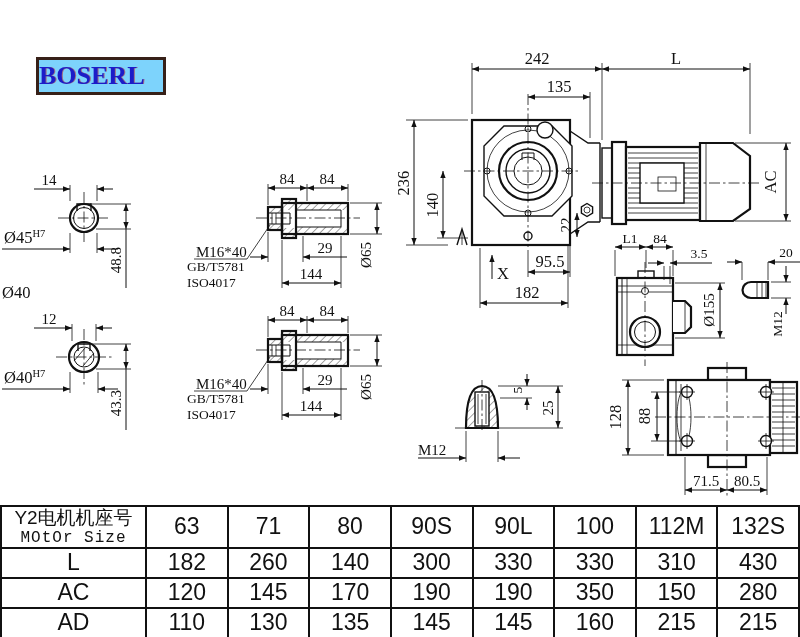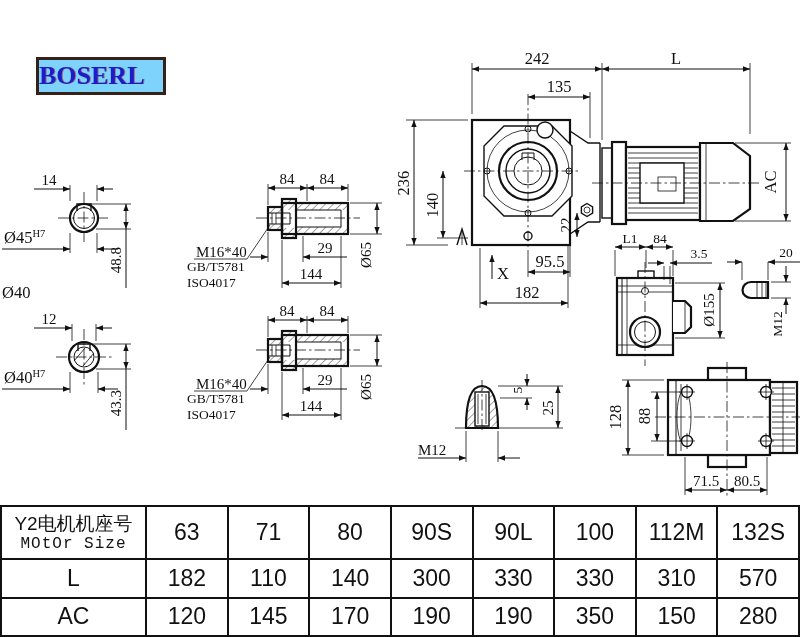--- a/index.html
+++ b/index.html
@@ -417,35 +417,46 @@
     <th>80</th>
     <th>90S</th>
     <th>90L</th>
     <th>100</th>
     <th>112M</th>
     <th>132S</th>
   </tr>
   <tr style="height:30px">
     <td>L</td>
     <td>182</td>
-    <td>110</td>
+    <td>260</td>
     <td>140</td>
     <td>300</td>
     <td>330</td>
     <td>330</td>
     <td>310</td>
-    <td>570</td>
+    <td>430</td>
   </tr>
   <tr style="height:30px">
     <td>AC</td>
     <td>120</td>
     <td>145</td>
     <td>170</td>
     <td>190</td>
     <td>190</td>
     <td>350</td>
     <td>150</td>
     <td>280</td>
   </tr>
+  <tr style="height:30px">
+    <td>AD</td>
+    <td>110</td>
+    <td>130</td>
+    <td>135</td>
+    <td>145</td>
+    <td>145</td>
+    <td>160</td>
+    <td>215</td>
+    <td>215</td>
+  </tr>
 </tbody>
     </table>
 
 </div>
 
 </body></html>

